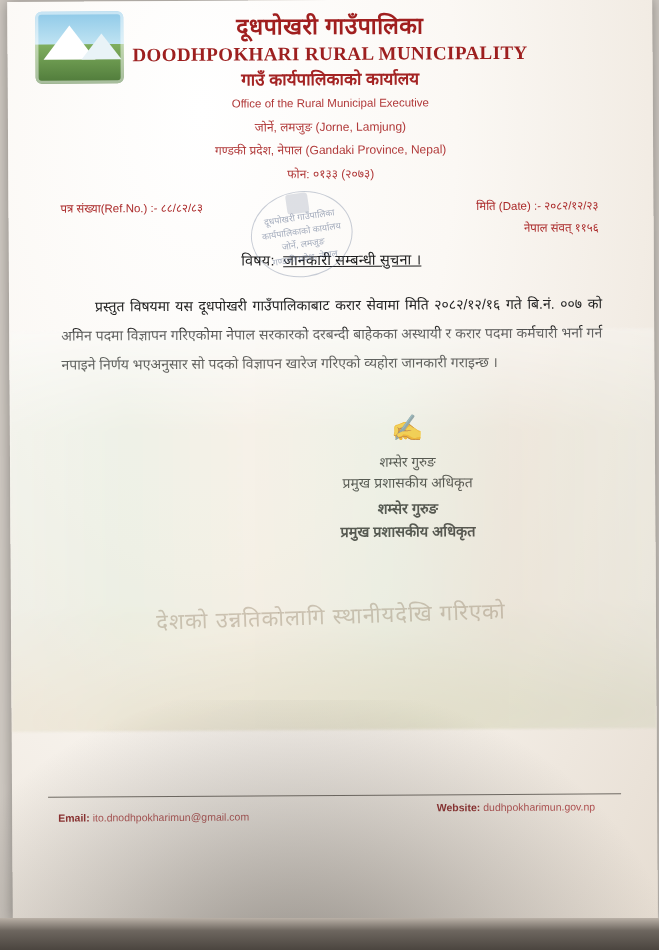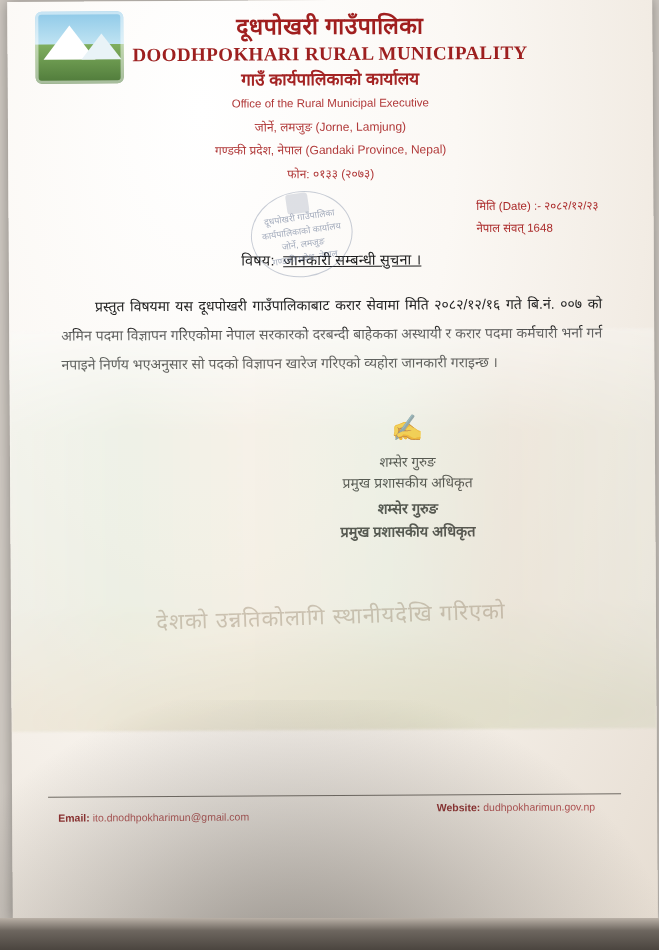--- a/index.html
+++ b/index.html
@@ -162,21 +162,21 @@
     font-size: 11.5px;
     line-height: 1.9;
     color: #ab2b2b;
   }
   .ref-right {
     position: absolute;
     right: 55px;
     top: 0;
     font-size: 11.5px;
     line-height: 1.9;
-    text-align: left;
+    text-align: right;
     color: #ab2b2b;
   }
   .stamp {
     position: absolute;
     left: 238px;
     top: -12px;
     width: 110px;
     height: 96px;
     border-radius: 50%;
     opacity: 0.55;
@@ -281,41 +281,45 @@
       <div class="h-en-title">DOODHPOKHARI RURAL MUNICIPALITY</div>
       <div class="h-np-sub">गाउँ कार्यपालिकाको कार्यालय</div>
       <div class="h-line">Office of the Rural Municipal Executive</div>
       <div class="h-line np">जोर्ने, लमजुङ (Jorne, Lamjung)</div>
       <div class="h-line np">गण्डकी प्रदेश, नेपाल (Gandaki Province, Nepal)</div>
       <div class="h-line np">फोन: ०१३३ (२०७३)</div>
     </div>
 
     <div class="refrow">
       <div class="ref-left">
+        <div>
+          <span>पत्र संख्या(Ref.No.) :-</span>
+          <span>८८/८२/८३</span>
+        </div>
       </div>
 
       <div class="stamp">
         <div class="ring"></div>
         <div class="mini-emblem"></div>
         <div class="inner">
           <div>दूधपोखरी गाउँपालिका</div>
           <div>कार्यपालिकाको कार्यालय</div>
           <div>जोर्ने, लमजुङ</div>
           <div>गण्डकी प्रदेश, नेपाल</div>
         </div>
       </div>
 
       <div class="ref-right">
         <div>
           <span>मिति (Date) :-</span>
           <span>२०८२/१२/२३</span>
         </div>
         <div>
           <span>नेपाल संवत्</span>
-          <span>1648</span>
+          <span>११५६</span>
         </div>
       </div>
     </div>
 
     <div class="subject">
       <span>विषय:</span>
       &nbsp;<u>जानकारी सम्बन्धी सुचना ।</u>
     </div>
 
     <div class="body-text">

